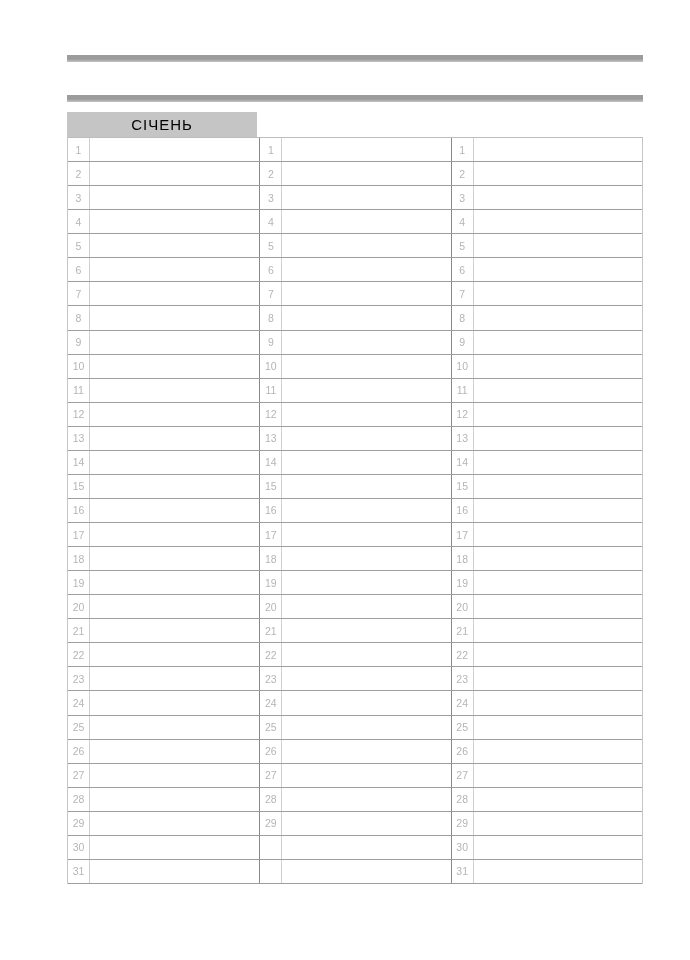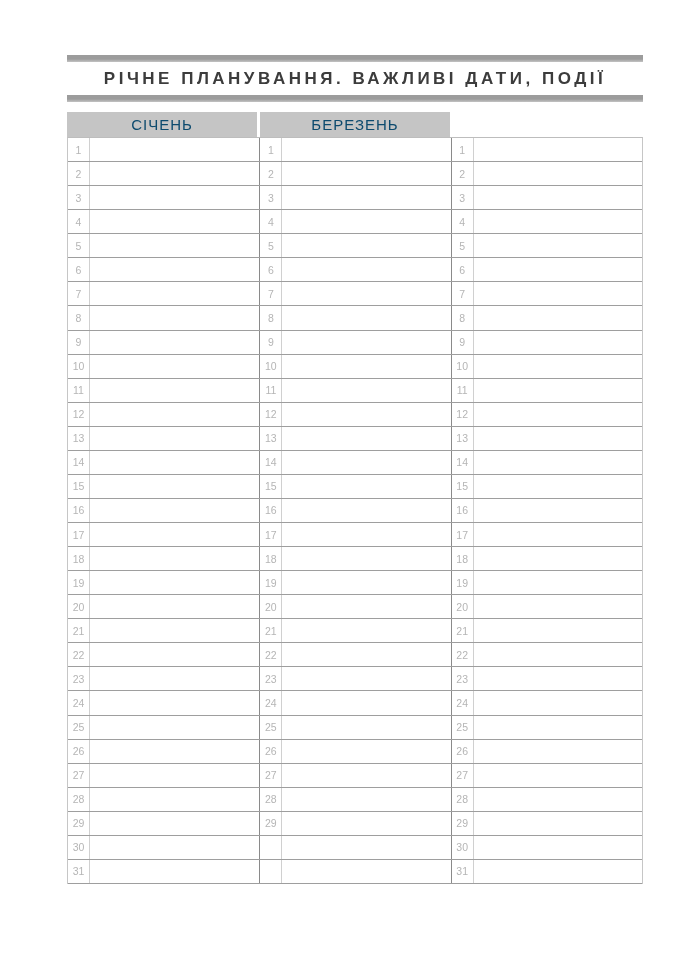--- a/index.html
+++ b/index.html
@@ -46,21 +46,21 @@
     width: 576px;
   }
   .cal-header {
     display: grid;
     grid-template-columns: repeat(3, 1fr);
     column-gap: 3px;
     height: 25px;
   }
   .hcell {
     background: #c5c5c5;
-    color: #0c4a6e;
+    color: #000000;
     font-size: 15px;
     letter-spacing: 1px;
     display: flex;
     align-items: center;
     justify-content: center;
   }
   .cal-body {
     box-sizing: border-box;
     height: 747px;
     display: grid;
@@ -96,27 +96,25 @@
   .entry {
     flex: 1;
     background: #ffffff;
   }
 </style>
 </head>
 <body>
 
 <div class="page">
   <div class="rule-bar top"></div>
-  <div class="page-title">РІЧНЕ ПЛАНУВАННЯ. ВАЖЛИВІ ДАТИ, ПОДІЇ</div>
   <div class="rule-bar mid"></div>
 
   <div class="calendar">
     <div class="cal-header" id="cal-header">
         <div class="hcell">СІЧЕНЬ</div>
-        <div class="hcell">БЕРЕЗЕНЬ</div>
       </div>
     <div class="cal-body" id="cal-body">
         <div class="day-row">
           <div class="mcell">
             <div class="num">1</div>
             <div class="entry"></div>
           </div>
           <div class="mcell sep">
             <div class="num">1</div>
             <div class="entry"></div>

